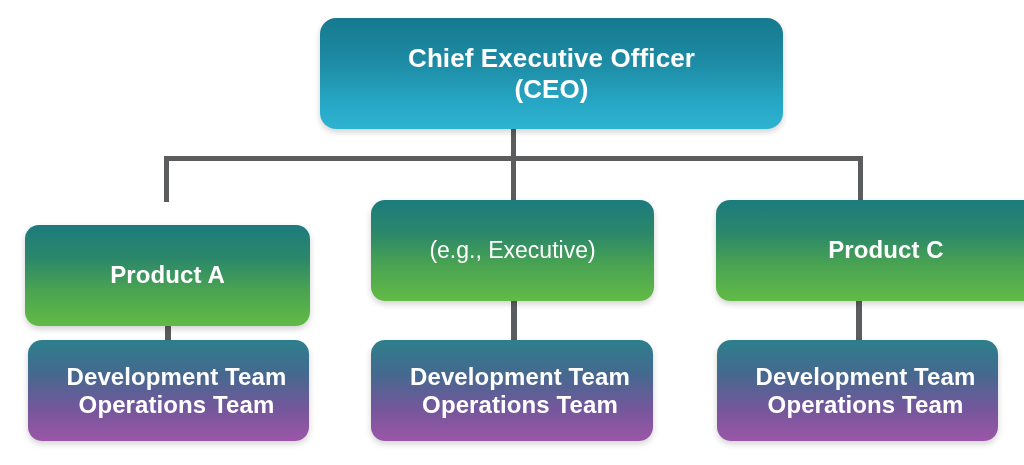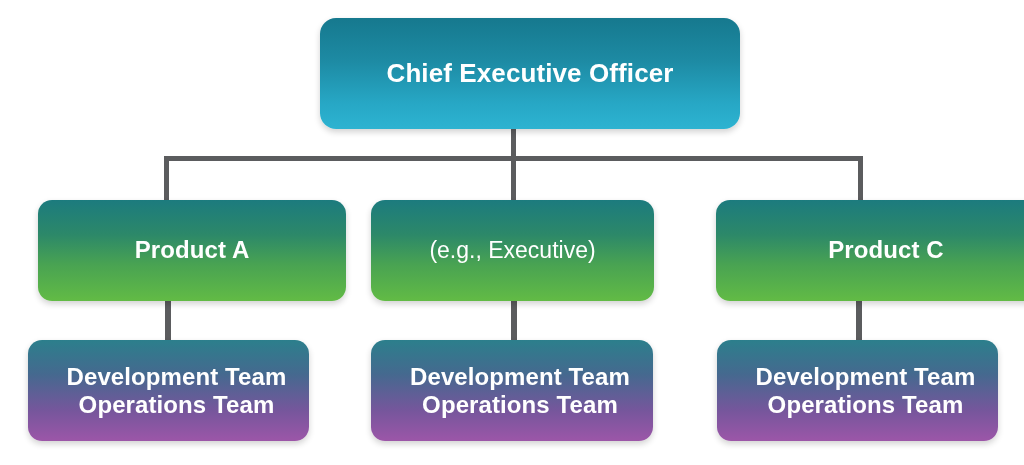--- a/index.html
+++ b/index.html
@@ -41,21 +41,21 @@
     letter-spacing: 0.1px;
   }
   .node .subtitle {
     font-weight: normal;
   }
 
   
   .ceo-node {
     left: 320px;
     top: 18px;
-    width: 420px;
+    width: 463px;
     height: 111px;
     background: linear-gradient(to bottom, #16798e 0%, #1d8aa3 38%, #27a8c6 78%, #2db3d1 100%);
     border-radius: 16px;
   }
   .ceo-node .title {
     font-size: 26px;
   }
 
   
   .product-node {
@@ -64,21 +64,21 @@
     background: linear-gradient(to bottom, #1c7b7e 0%, #2c8869 34%, #49a352 64%, #62bb45 100%);
   }
   .product-node .title {
     font-size: 24px;
     margin-bottom: 2px;
   }
   .product-node .subtitle {
     font-size: 23px;
   }
 
-  .product-a { left: 38px;  width: 308px; }
+  .product-a { left: 25px;  width: 285px; margin-top: 25px; }
   .product-b { left: 371px; width: 283px; }
   .product-c { left: 716px; width: 340px; }
 
   
   .team-node {
     top: 340px;
     height: 101px;
     background: linear-gradient(to bottom, #2c7f8c 0%, #45698f 34%, #76569c 70%, #9c56a8 100%);
     padding-left: 16px;
   }
@@ -116,20 +116,21 @@
   <div class="connector conn-drop-left"></div>
   <div class="connector conn-drop-mid"></div>
   <div class="connector conn-drop-right"></div>
 
   <div class="connector conn-prod-a-team"></div>
   <div class="connector conn-prod-b-team"></div>
   <div class="connector conn-prod-c-team"></div>
 
   <div class="node ceo-node">
     <span class="title">Chief Executive Officer</span>
+    <span class="title">(CEO)</span>
   </div>
 
   <div class="node product-node product-a">
     <span class="title">Product A</span>
   </div>
 
   <div class="node product-node product-b">
     <span class="subtitle">(e.g., Executive)</span>
   </div>
 

